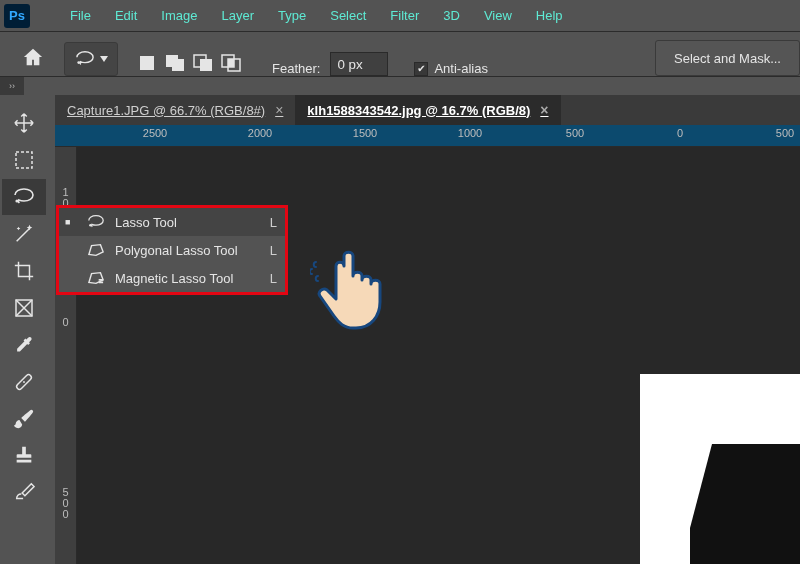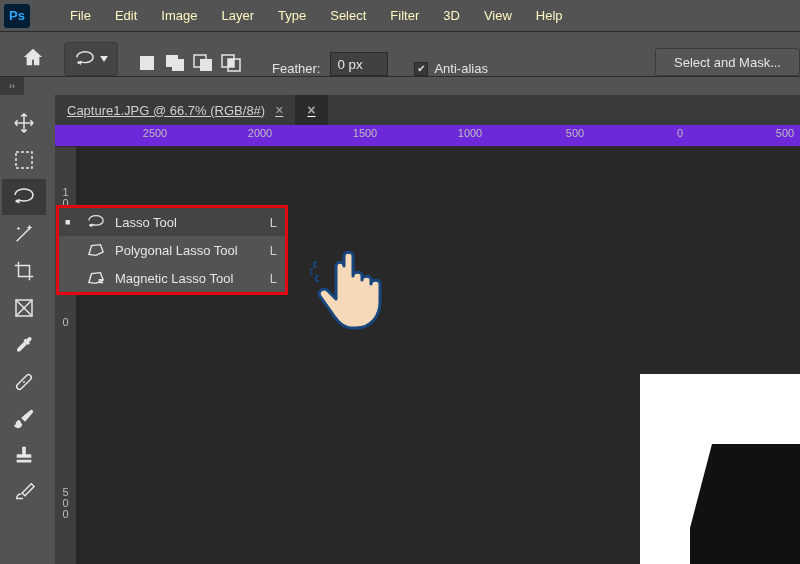--- a/index.html
+++ b/index.html
@@ -25,21 +25,21 @@
     width: 26px; height: 24px;
     background: #001e36;
     color: #31a8ff;
     display: flex; align-items: center; justify-content: center;
     font-weight: bold; font-size: 13px;
     border-radius: 3px;
     margin-right: 28px;
   }
   .menu-item {
     padding: 6px 12px;
-    color: #fef9c3;
+    color: #5eead4;
     cursor: default;
   }
 
   
   .optbar {
     display: flex; align-items: flex-end;
     height: 46px;
     background: #535353;
     border-top: 1px solid #2b2b2b;
     border-bottom: 1px solid #2b2b2b;
@@ -82,21 +82,21 @@
   .anti-check {
     width: 14px; height: 14px;
     background: #383838;
     border: 1px solid #2a2a2a;
     display: flex; align-items: center; justify-content: center;
     color: #e5e5e5; font-size: 10px;
   }
   .select-mask-btn {
     margin-left: auto;
     margin-right: 0;
-    height: 28px;
+    height: 36px;
     padding: 8px 18px;
     background: #555;
     border: 1px solid #3a3a3a;
     border-radius: 3px;
     color: #e5e5e5;
     display: flex; align-items: center;
   }
 
   
   .panel-toggle {
@@ -148,21 +148,21 @@
     color: #fff;
     font-weight: bold;
   }
   .tab-close { color: #aaa; font-size: 14px; }
 
   
   .ruler-h {
     position: absolute;
     left: 55px; right: 0; top: 125px;
     height: 22px;
-    background: #6d28d9;
+    background: #0c4a6e;
     border-bottom: 1px solid #2a2a2a;
   }
   .ruler-h .tick {
     position: absolute;
     top: 2px;
     color: #bdbdbd;
     font-size: 11px;
     transform: translateX(-50%);
   }
 
@@ -370,20 +370,21 @@
       </svg>
   </div>
 </div>
 
 <div class="doc-tabs">
   <div class="doc-tab">
     <span>Capture1.JPG @ 66.7% (RGB/8#)</span>
     <span class="tab-close">×</span>
   </div>
   <div class="doc-tab active">
+    <span>klh1588343542.jpg @ 16.7% (RGB/8)</span>
     <span class="tab-close">×</span>
   </div>
 </div>
 
 <div class="ruler-h">
   <span class="tick" style="left:100px">2500</span>
   <span class="tick" style="left:205px">2000</span>
   <span class="tick" style="left:310px">1500</span>
   <span class="tick" style="left:415px">1000</span>
   <span class="tick" style="left:520px">500</span>

